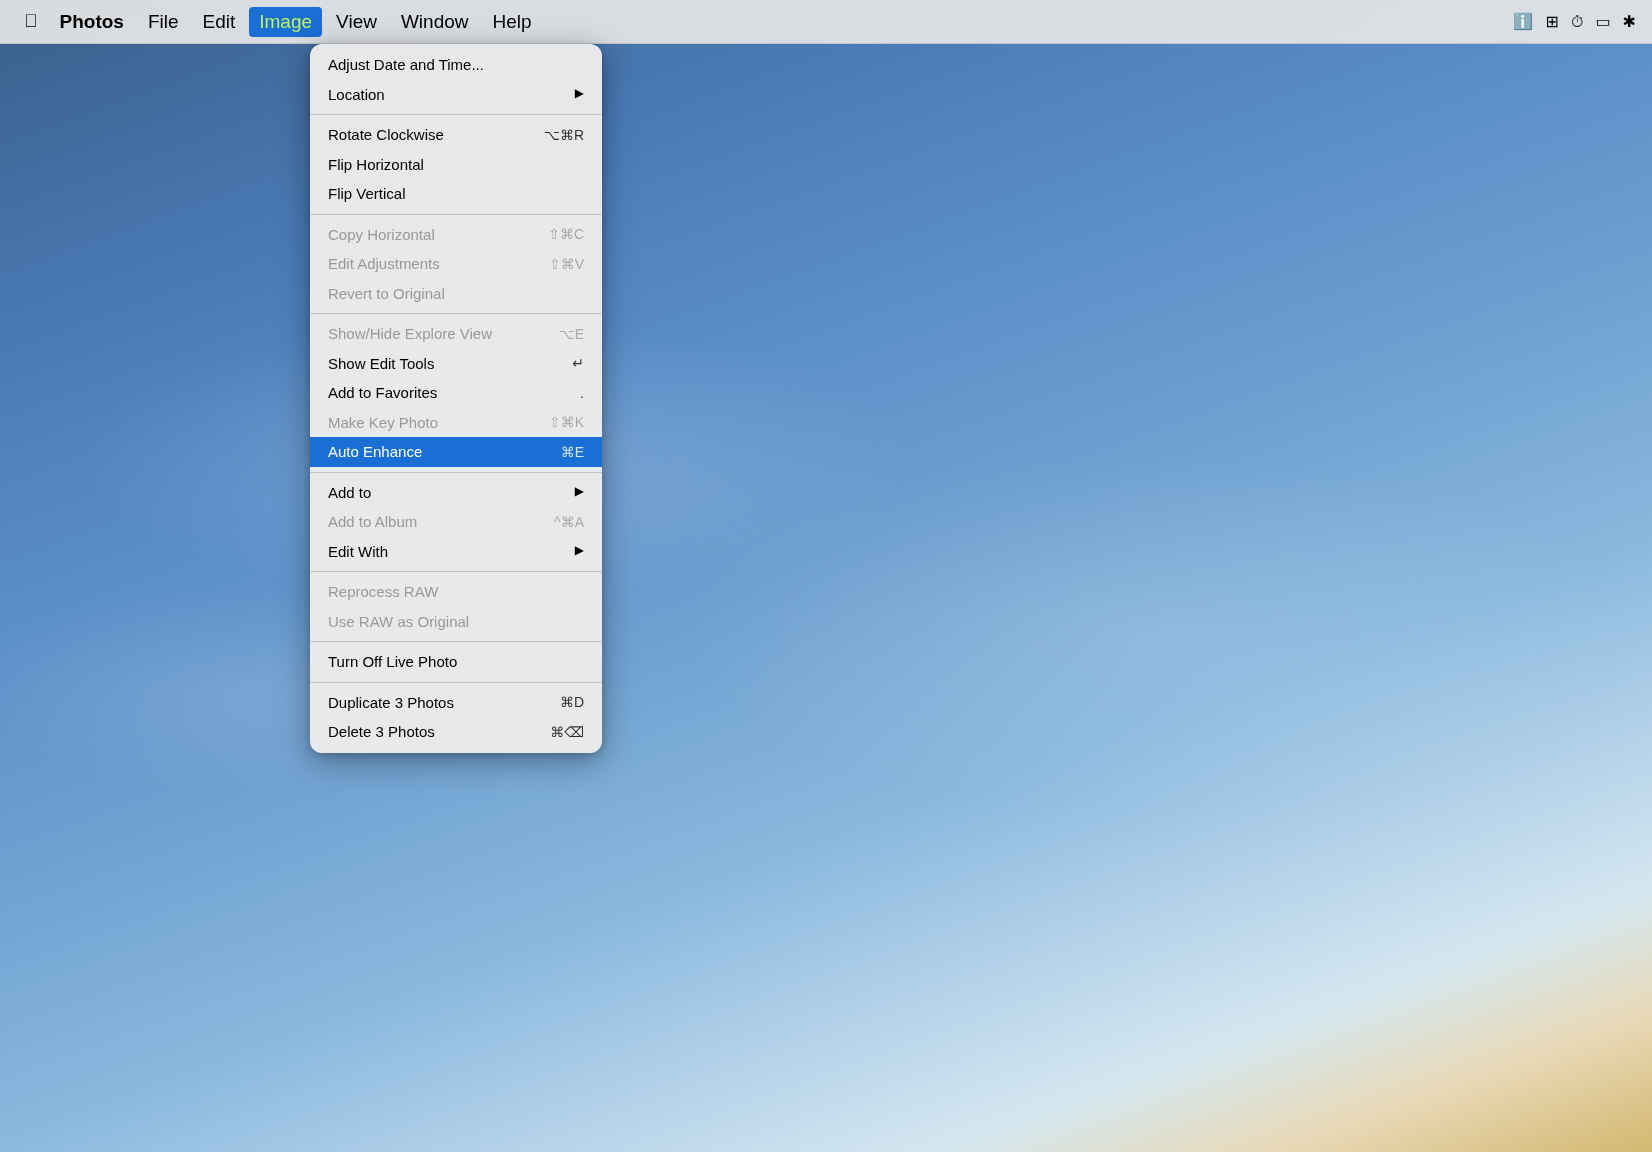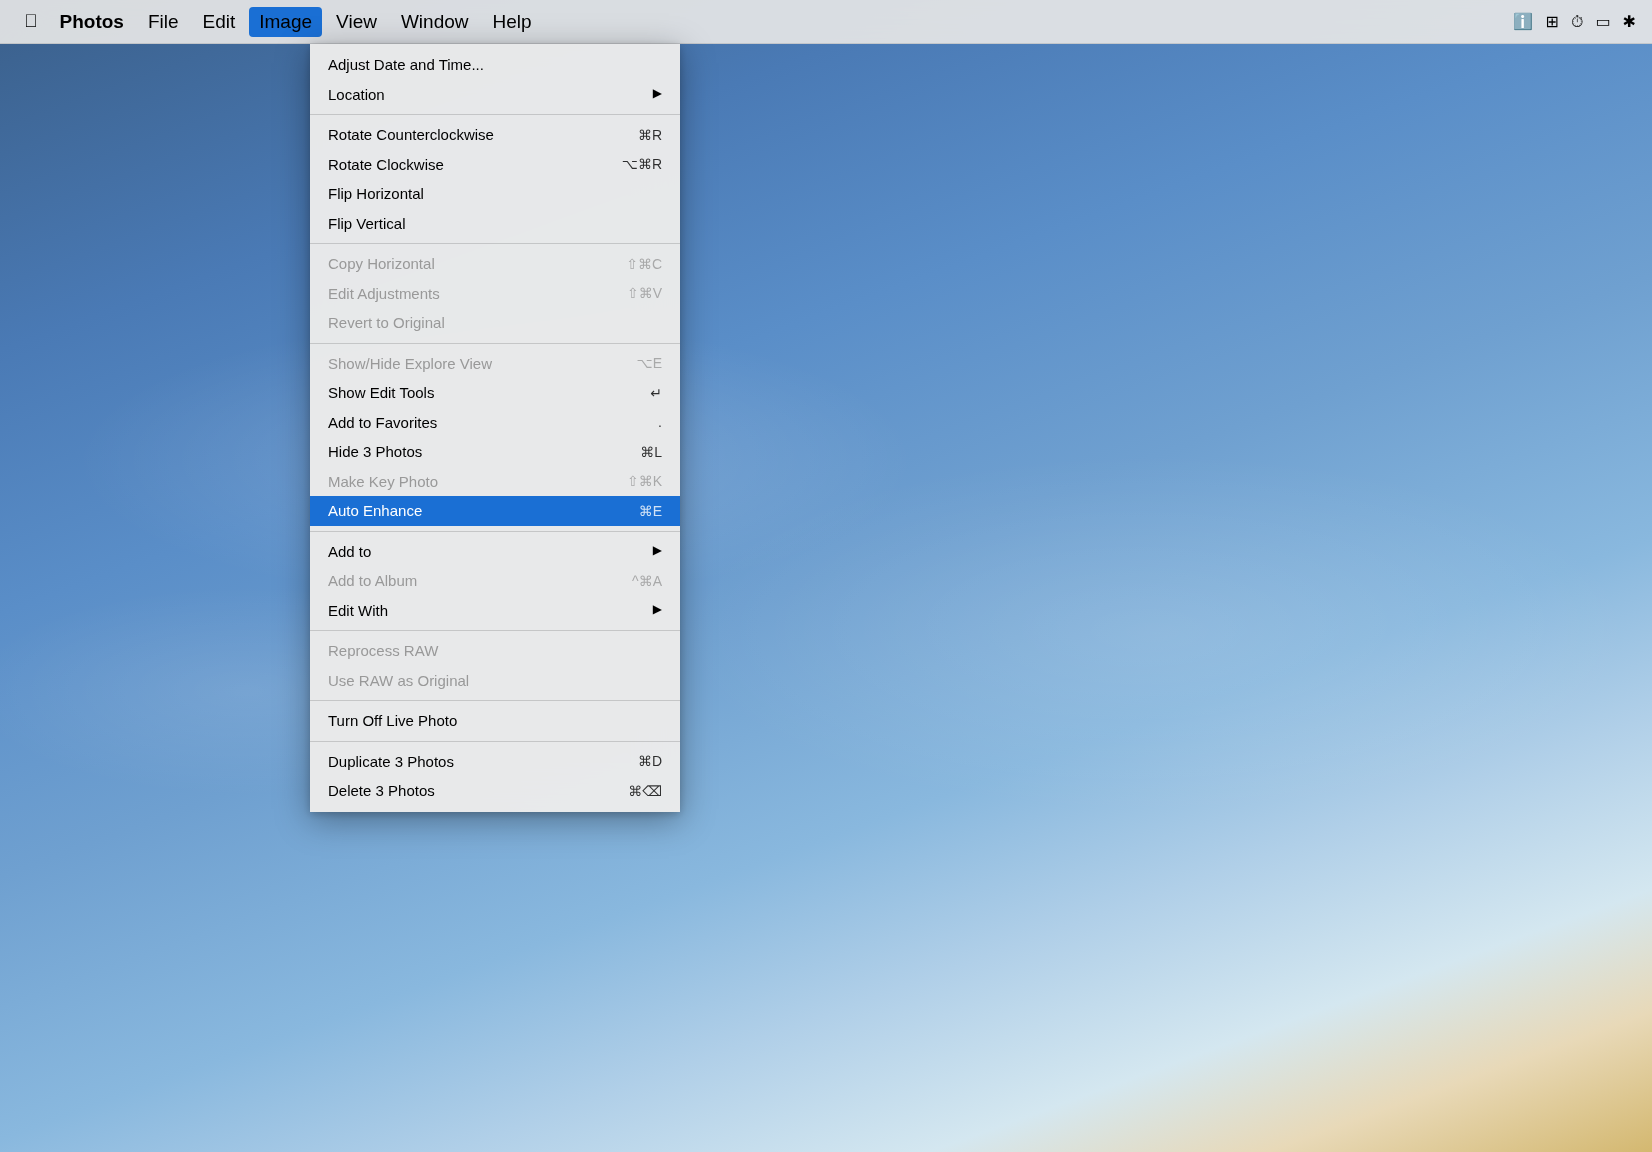--- a/index.html
+++ b/index.html
@@ -67,44 +67,44 @@
       font-size: 18px;
       padding: 4px 8px;
     }
 
     .menubar-item.bold {
       font-weight: 600;
     }
 
     .menubar-item.active {
       background: #1a6fd4;
-      color: #000000;
+      color: #bef264;
     }
 
     .menubar-right {
       margin-left: auto;
       display: flex;
       align-items: center;
       gap: 12px;
     }
 
     .menubar-icon {
       font-size: 16px;
       color: #000;
       cursor: pointer;
     }
 
     
     .dropdown-menu {
       position: absolute;
       top: 44px;
       left: 310px;
-      width: 370px;
+      width: 292px;
       background: rgba(235, 235, 235, 0.98);
-      border-radius: 0;
+      border-radius: 12px;
       box-shadow: 0 8px 32px rgba(0,0,0,0.35), 0 2px 8px rgba(0,0,0,0.2);
       z-index: 200;
       padding: 6px 0;
       backdrop-filter: blur(20px);
     }
 
     .menu-item {
       display: flex;
       align-items: center;
       justify-content: space-between;
@@ -181,24 +181,20 @@
     <span class="menu-shortcut"></span>
   </div>
 
   <div class="menu-item">
     <span class="menu-item-label">Location</span>
     <span class="menu-arrow">▶</span>
   </div>
 
   <div class="menu-separator"></div>
 
-  <div class="menu-item">
-    <span class="menu-item-label">Rotate Counterclockwise</span>
-    <span class="menu-shortcut">⌘R</span>
-  </div>
 
   <div class="menu-item">
     <span class="menu-item-label">Rotate Clockwise</span>
     <span class="menu-shortcut">⌥⌘R</span>
   </div>
 
   <div class="menu-item">
     <span class="menu-item-label">Flip Horizontal</span>
     <span class="menu-shortcut"></span>
   </div>
@@ -235,24 +231,20 @@
   <div class="menu-item">
     <span class="menu-item-label">Show Edit Tools</span>
     <span class="menu-shortcut">↵</span>
   </div>
 
   <div class="menu-item">
     <span class="menu-item-label">Add to Favorites</span>
     <span class="menu-shortcut">.</span>
   </div>
 
-  <div class="menu-item">
-    <span class="menu-item-label">Hide 3 Photos</span>
-    <span class="menu-shortcut">⌘L</span>
-  </div>
 
   <div class="menu-item disabled">
     <span class="menu-item-label">Make Key Photo</span>
     <span class="menu-shortcut">⇧⌘K</span>
   </div>
 
   <div class="menu-item highlighted">
     <span class="menu-item-label">Auto Enhance</span>
     <span class="menu-shortcut">⌘E</span>
   </div>

